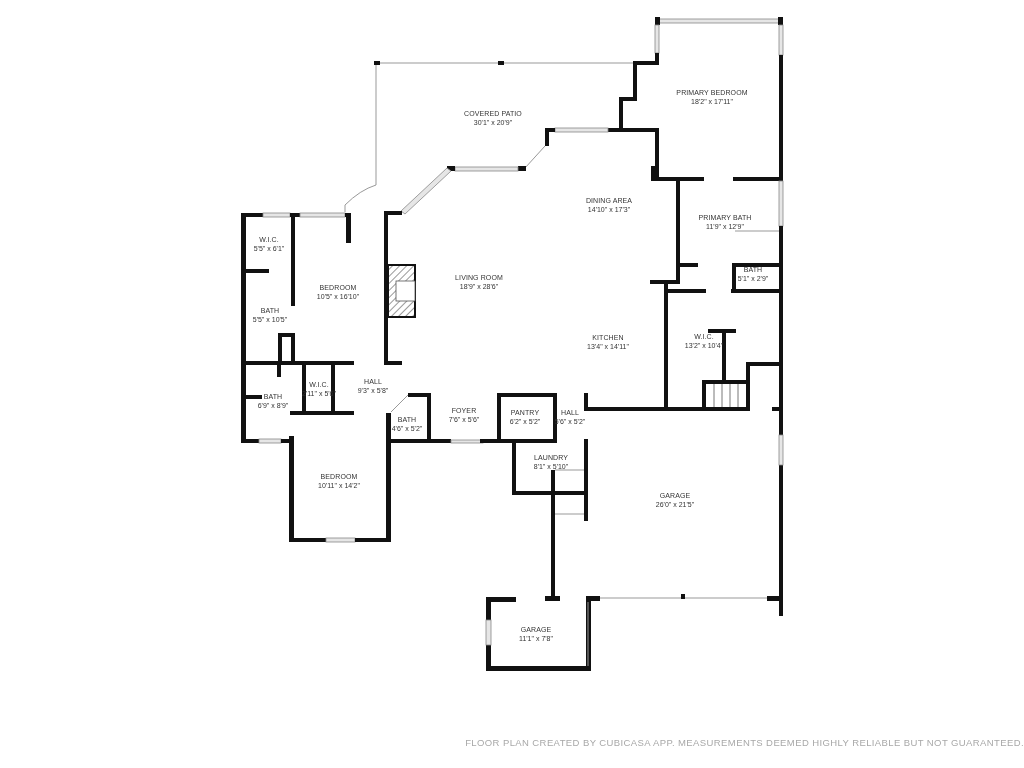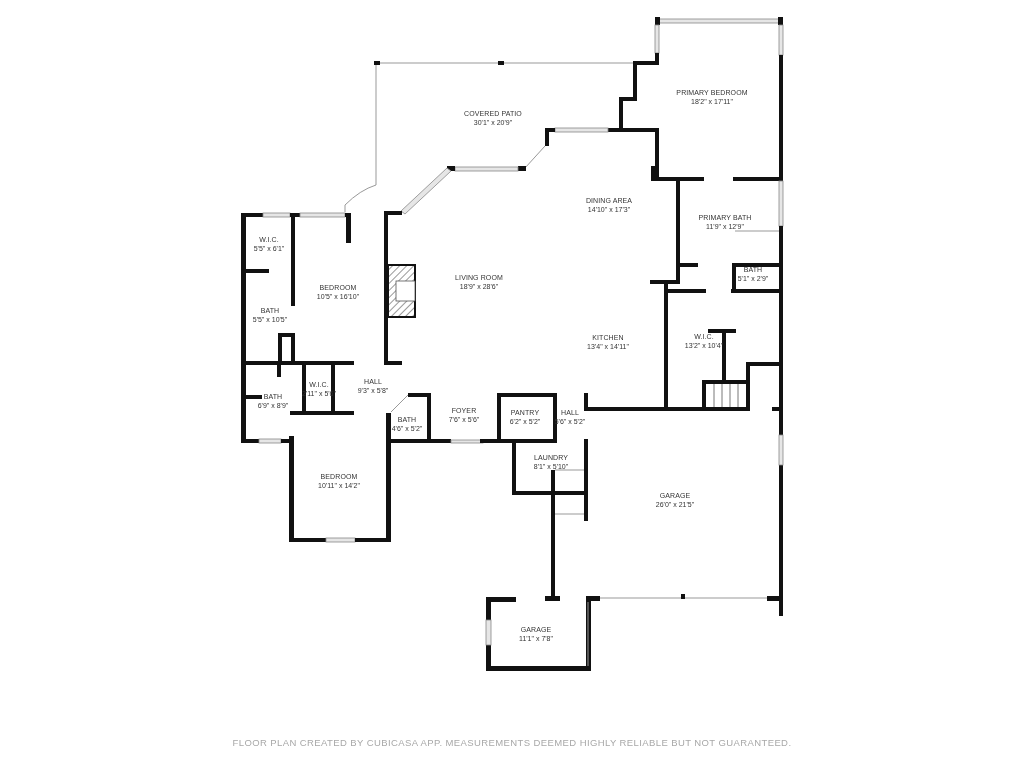--- a/index.html
+++ b/index.html
@@ -4,21 +4,21 @@
 <style>
   html, body { margin:0; padding:0; background:#ffffff; }
   body { width:1024px; height:768px; position:relative; overflow:hidden; font-family:"Liberation Sans", sans-serif; }
   #plan { position:absolute; left:0; top:0; width:1024px; height:768px; }
   .wall { fill:#111111; }
   .thin { stroke:#999999; stroke-width:1; fill:none; }
   .win { fill:#e6e6e6; stroke:#888888; stroke-width:0.8; }
   .label { position:absolute; text-align:center; color:#333333; font-size:7px; line-height:9px; white-space:nowrap; transform:translateX(-50%); }
   .label .n { display:block; letter-spacing:0.1px; }
   .label .d { display:block; }
-  .footer { position:absolute; left:0; width:1024px; top:737px; text-align:center; color:#a8a8a8; font-size:9.5px; letter-spacing:0.4px; }
+  .footer { position:absolute; left:0; width:1024px; top:737px; text-align:right; color:#a8a8a8; font-size:9.5px; letter-spacing:0.4px; }
 </style>
 </head>
 <body>
 
 <svg id="plan" viewBox="0 0 1024 768" xmlns="http://www.w3.org/2000/svg">
 
   <g>
     <line class="thin" x1="376" y1="63" x2="637" y2="63"></line>
     <line class="thin" x1="376" y1="63" x2="376" y2="185"></line>
     <path class="thin" d="M376,185 Q360,190 345,205 L345,212"></path>

